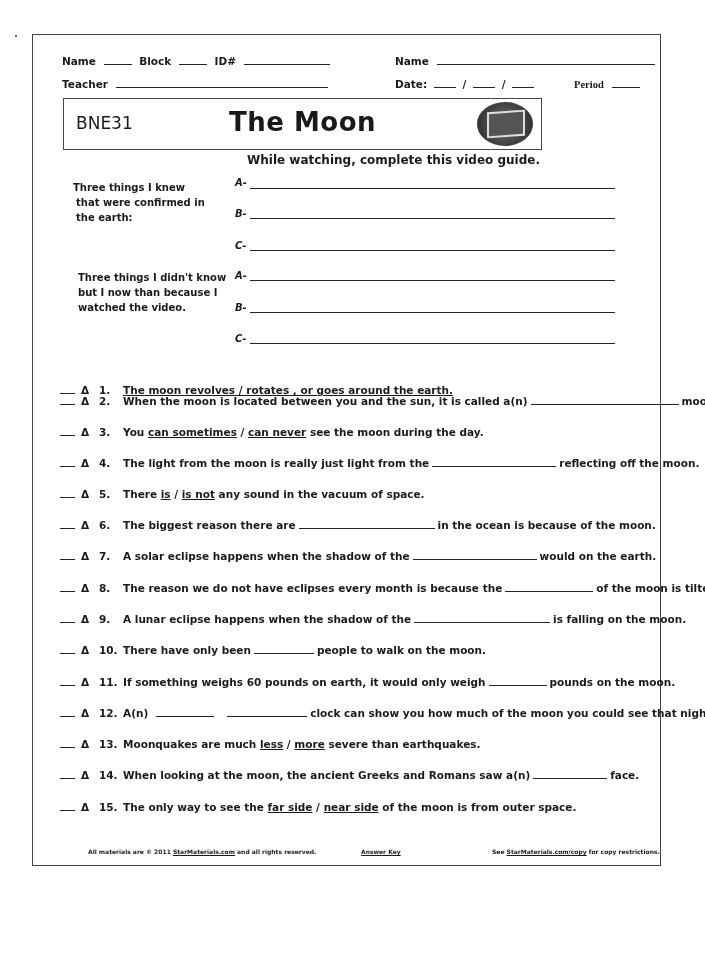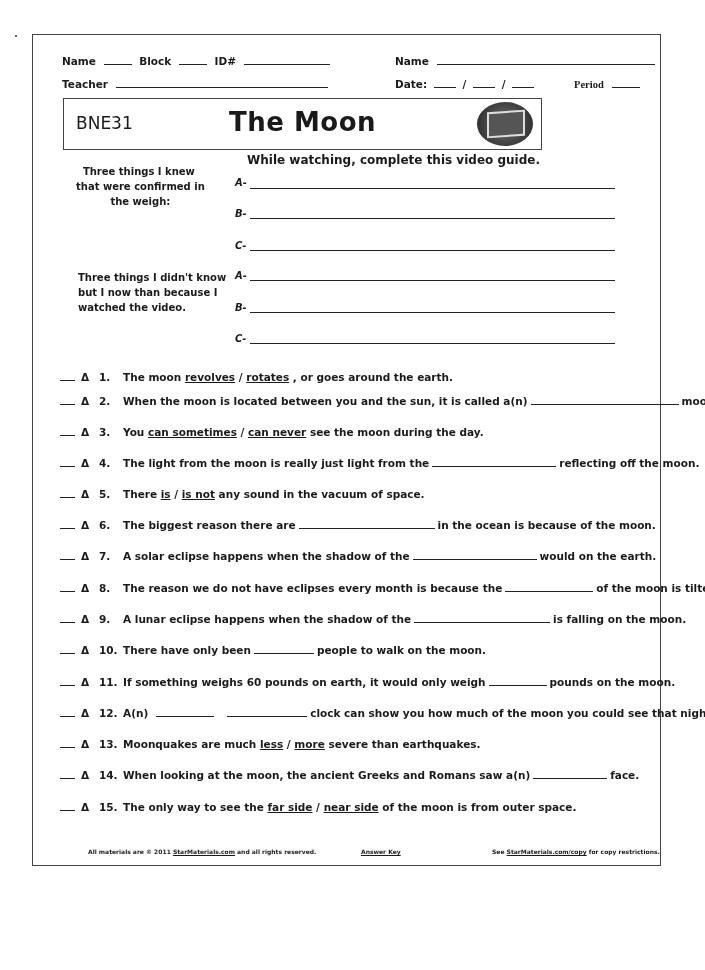--- a/index.html
+++ b/index.html
@@ -78,45 +78,45 @@
 <div class="title-box">
   <div class="code">BNE31</div>
   <div class="big-title">The Moon</div>
   <div class="tv-icon">
       <div class="screen"></div>
     </div>
 </div>
 
 <div class="abs instr" style="left:247px;top:153px;">While watching, complete this video guide.</div>
 
-<div class="abs left-lbl" style="left:73px;top:164px;text-align:center;">
+<div class="abs left-lbl" style="left:73px;top:180px;">
   <div>Three things I knew</div>
   <div style="padding-left:3px;">that were confirmed in</div>
-  <div style="padding-left:3px;">the weigh:</div>
+  <div style="padding-left:3px;">the earth:</div>
 </div>
 <div class="abs abc" style="left:235px;top:177px;">A-</div>
 <div class="abc-line" style="left:250px;top:188px;width:365px;"></div>
 <div class="abs abc" style="left:235px;top:208px;">B-</div>
 <div class="abc-line" style="left:250px;top:218px;width:365px;"></div>
 <div class="abs abc" style="left:235px;top:240px;">C-</div>
 <div class="abc-line" style="left:250px;top:250px;width:365px;"></div>
 
 <div class="abs left-lbl" style="left:78px;top:270px;">
   <div>Three things I didn't know</div>
   <div>but I now than because I</div>
   <div>watched the video.</div>
 </div>
 <div class="abs abc" style="left:235px;top:270px;">A-</div>
 <div class="abc-line" style="left:250px;top:280px;width:365px;"></div>
 <div class="abs abc" style="left:235px;top:302px;">B-</div>
 <div class="abc-line" style="left:250px;top:312px;width:365px;"></div>
 <div class="abs abc" style="left:235px;top:333px;">C-</div>
 <div class="abc-line" style="left:250px;top:343px;width:365px;"></div>
 
-<div class="q" style="top:371px;">
+<div class="q" style="top:384px;text-decoration:underline;">
   <span class="ans"></span><span class="tri">Δ</span><span class="num">1.</span><span>The moon </span><u>revolves</u><span> / </span><u>rotates</u><span> , or goes around the earth.</span>
 </div>
 
 <div class="q" style="top:395px;">
   <span class="ans"></span><span class="tri">Δ</span><span class="num">2.</span><span>When the moon is located between you and the sun, it is called a(n)</span><span class="blk" style="width:148px;"></span><span>moon.</span>
 </div>
 
 <div class="q" style="top:426px;">
   <span class="ans"></span><span class="tri">Δ</span><span class="num">3.</span><span>You </span><u>can sometimes</u><span> / </span><u>can never</u><span> see the moon during the day.</span>
 </div>

